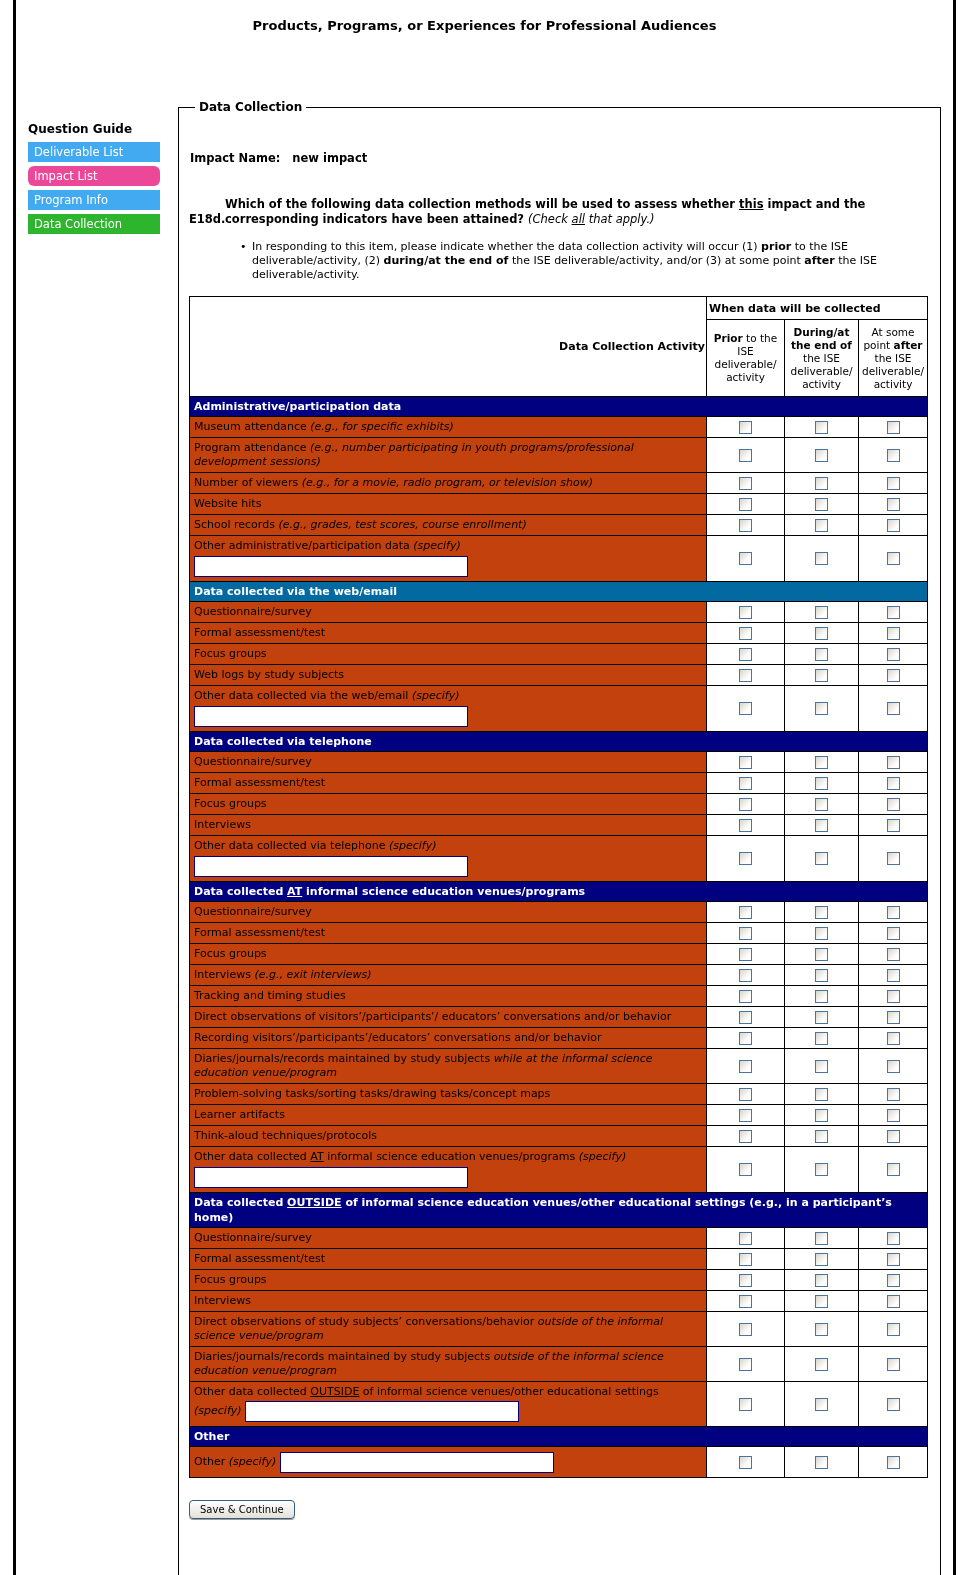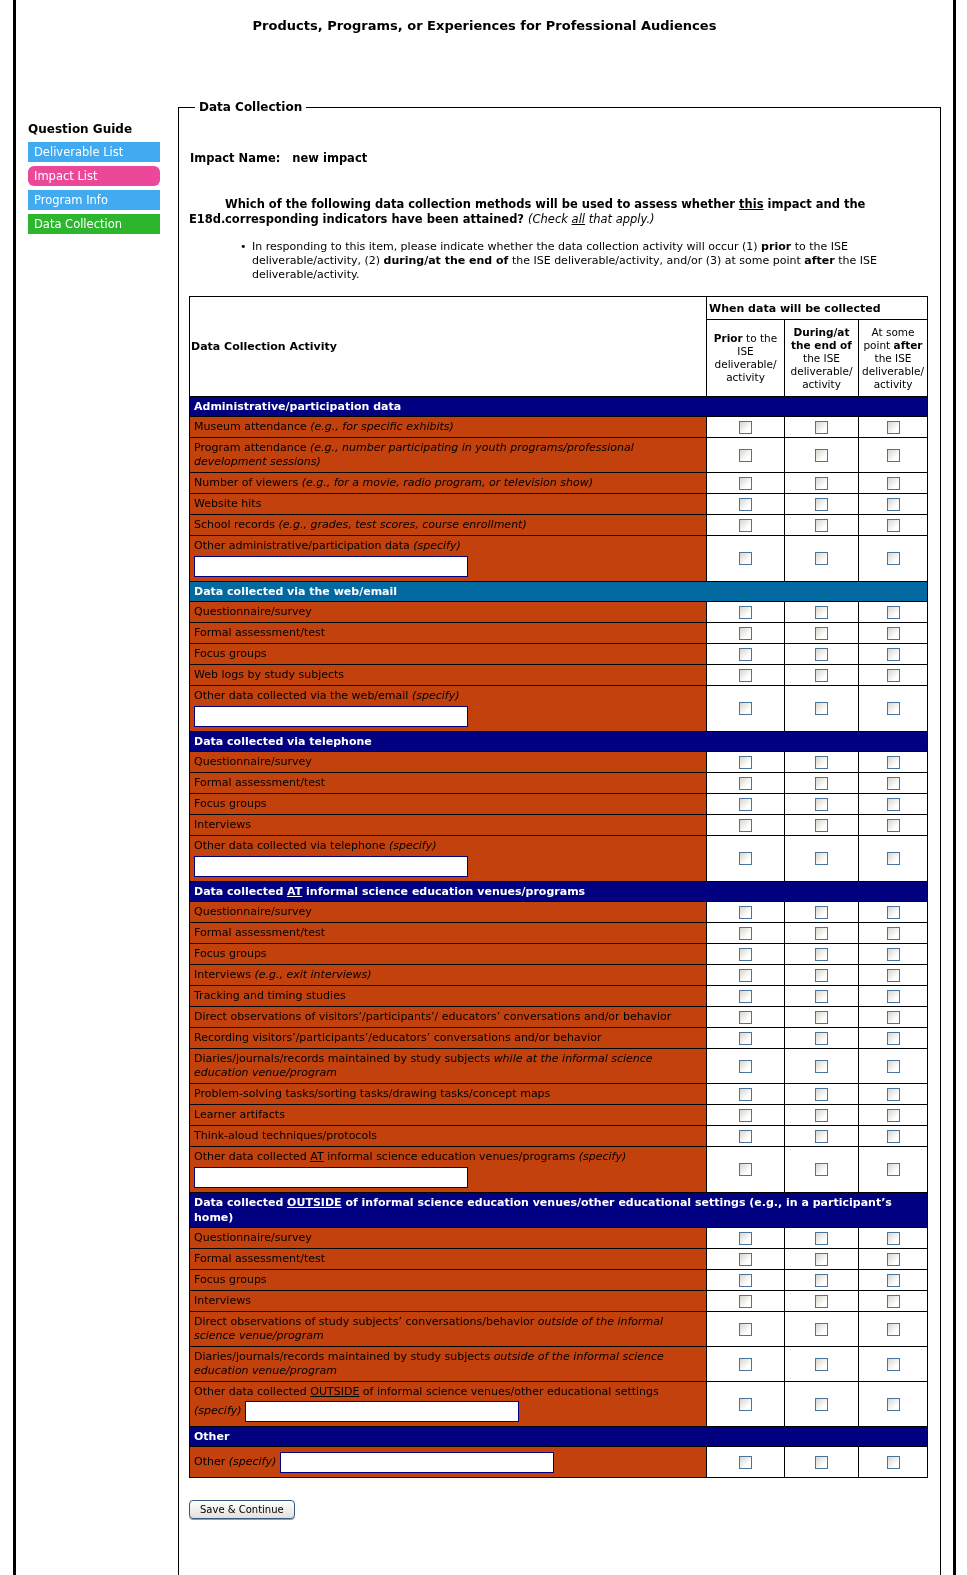--- a/index.html
+++ b/index.html
@@ -38,21 +38,21 @@
   .qtext{width:690px;}
   .qtext .ital{font-weight:normal;font-style:italic;}
 
   .bullet-row{margin-top:13px;margin-left:51px;display:flex;font-size:11px;line-height:14px;}
   .bullet-dot{flex:none;width:12px;}
   .bullet-text{width:662px;}
 
   
   table.dc{border-collapse:collapse;margin-top:14px;width:738px;border:1px solid #000;table-layout:fixed;}
   table.dc th,table.dc td{border:1px solid #000;}
-  th.activity-h{width:517px;font-size:11px;font-weight:bold;text-align:left;vertical-align:middle;background:#fff;}
+  th.activity-h{width:517px;font-size:11px;font-weight:bold;text-align:right;vertical-align:middle;background:#fff;}
   th.when-h{font-size:11px;font-weight:bold;text-align:left;padding:2px;height:18px;background:#fff;}
   th.when-sub{font-size:10.5px;font-weight:normal;line-height:13px;text-align:center;vertical-align:middle;padding:2px 1px;height:72px;background:#fff;}
   col.c-prior{width:78px;}col.c-during{width:74px;}col.c-after{width:69px;}
   td.section{background:#000080;color:#fff;font-weight:bold;font-size:11px;padding:2px 4px;line-height:15px;}
   td.label{padding:3px 4px;font-size:11px;line-height:14px;vertical-align:middle;background:#c2410c;}
   td.cbcell{text-align:center;vertical-align:middle;background:#fff;}
   .cb{
     display:inline-block;width:13px;height:13px;box-sizing:border-box;
     border:1px solid #49749E;background:linear-gradient(135deg,#d8d5cc 0%,#ffffff 70%);
     cursor:pointer;vertical-align:middle;

